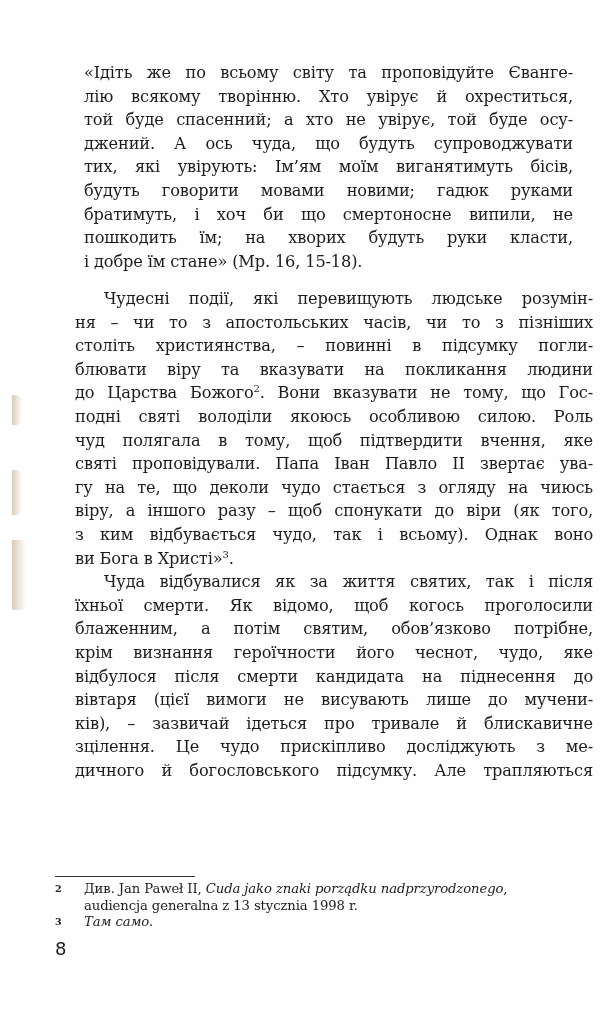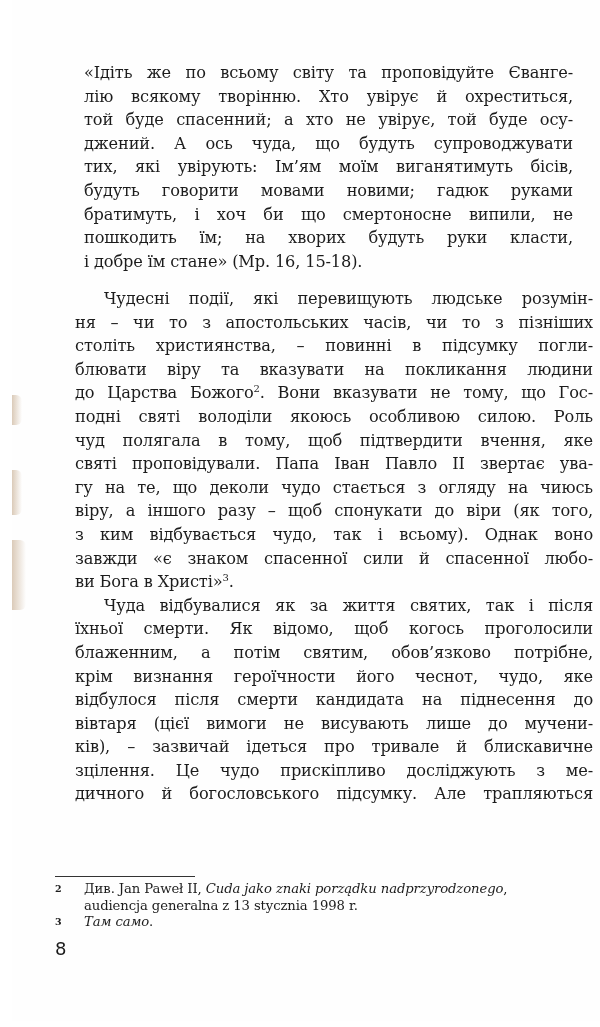--- a/index.html
+++ b/index.html
@@ -140,21 +140,20 @@
       <span class="line">ня – чи то з апостольських часів, чи то з пізніших</span>
       <span class="line">століть християнства, – повинні в підсумку погли-</span>
       <span class="line">блювати віру та вказувати на покликання людини</span>
       <span class="line"><span>до Царства Божого</span><sup class="fn">2</sup><span>. Вони вказувати не тому, що Гос-</span></span>
       <span class="line">подні святі володіли якоюсь особливою силою. Роль</span>
       <span class="line">чуд полягала в тому, щоб підтвердити вчення, яке</span>
       <span class="line">святі проповідували. Папа Іван Павло ІІ звертає ува-</span>
       <span class="line">гу на те, що деколи чудо стається з огляду на чиюсь</span>
       <span class="line">віру, а іншого разу – щоб спонукати до віри (як того,</span>
       <span class="line">з ким відбувається чудо, так і всьому). Однак воно</span>
-      <span class="line">завжди «є знаком спасенної сили й спасенної любо-</span>
       <span class="line last"><span>ви Бога в Христі»</span><sup class="fn">3</sup><span>.</span></span>
     </div>
     <div>
       <span class="line indent">Чуда відбувалися як за життя святих, так і після</span>
       <span class="line">їхньої смерти. Як відомо, щоб когось проголосили</span>
       <span class="line">блаженним, а потім святим, обов’язково потрібне,</span>
       <span class="line">крім визнання героїчности його чеснот, чудо, яке</span>
       <span class="line">відбулося після смерти кандидата на піднесення до</span>
       <span class="line">вівтаря (цієї вимоги не висувають лише до мучени-</span>
       <span class="line">ків), – зазвичай ідеться про тривале й блискавичне</span>

